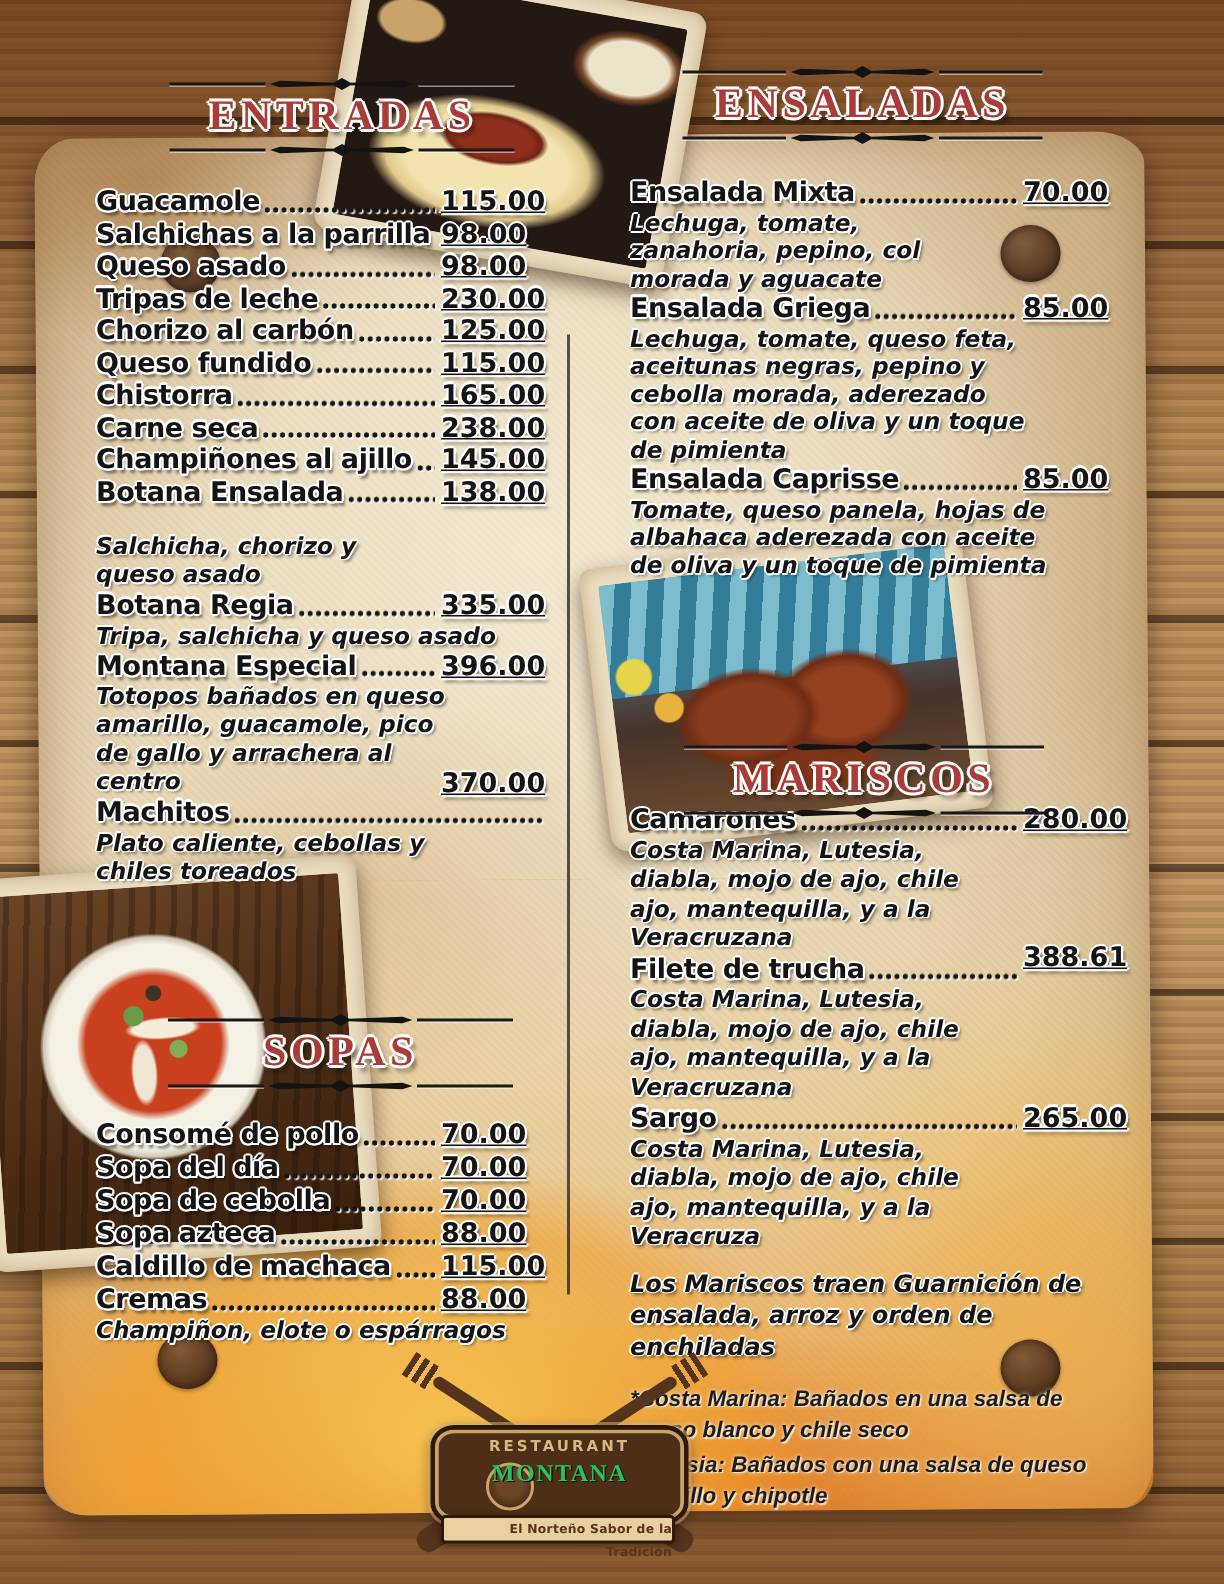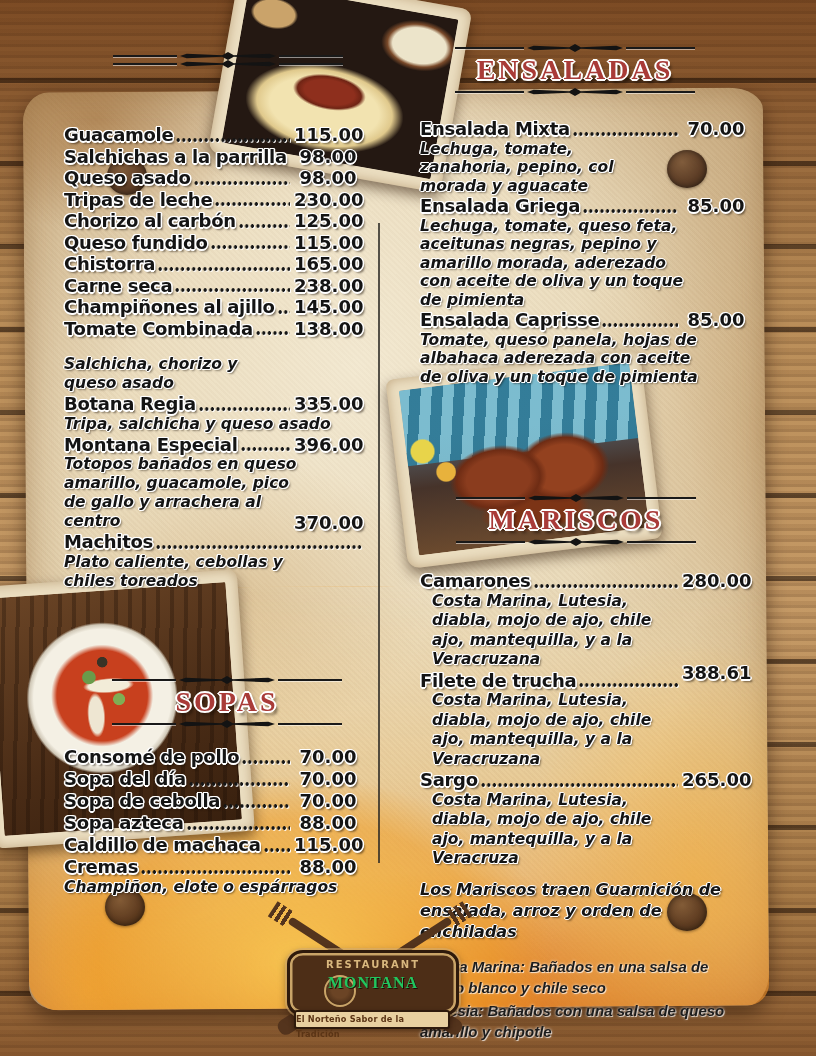--- a/index.html
+++ b/index.html
@@ -79,30 +79,30 @@
     clip-path:polygon(0 50%,7% 22%,44% 40%,50% 0,56% 40%,93% 22%,100% 50%,93% 78%,56% 60%,50% 100%,44% 60%,7% 78%);}
   
   .col{position:absolute;z-index:3;color:#141414;}
   .r{display:flex;align-items:baseline;height:21.5px;position:relative;}
   .nm{font-weight:bold;font-size:18px;letter-spacing:-.3px;white-space:nowrap;
     text-shadow:-1.5px 0 0 #fff,1.5px 0 0 #fff,0 -1.5px 0 #fff,0 1.5px 0 #fff,-1px -1px 0 #fff,1px 1px 0 #fff,-1px 1px 0 #fff,1px -1px 0 #fff,2px 3px 2px rgba(20,10,0,.5);}
   .lead{flex:1;align-self:flex-end;margin:0 4px 4px 3px;height:4px;
     background-image:radial-gradient(circle at 2.2px 2px, #151515 1.55px, rgba(0,0,0,0) 1.95px);
     background-size:5.6px 4px;background-repeat:repeat-x;
     filter:drop-shadow(1px 1px 0 rgba(255,255,255,.9));}
-  .pr{width:68px;text-align:center;font-weight:bold;font-size:18px;
-    text-shadow:-1.5px 0 0 #fff,1.5px 0 0 #fff,0 -1.5px 0 #fff,0 1.5px 0 #fff,-1px -1px 0 #fff,1px 1px 0 #fff,2px 3px 2px rgba(20,10,0,.5);}
+  .pr{width:68px;text-align:left;font-weight:bold;font-size:18px;
+    text-shadow:-1.5px 0 0 #fff,1.5px 0 0 #fff,0 -1.5px 0 #fff,0 1.5px 0 #fff,-1px -1px 0 #fff,1px 1px 0 #fff,2px 3px 2px rgba(20,10,0,.5);text-decoration:underline;}
   .d{font-weight:bold;font-style:italic;font-size:15.5px;line-height:19px;
     text-shadow:-1.2px 0 0 #fff,1.2px 0 0 #fff,0 -1.2px 0 #fff,0 1.2px 0 #fff,1px 1px 0 #fff,-1px -1px 0 #fff,2px 2px 2px rgba(20,10,0,.45);}
   .raise .pr{position:absolute;right:0;top:-19px;}
   .raise .lead{margin-right:0;}
   .hraise .pr{position:relative;top:-8px;}
   .sopas-col .r{height:22px;}
   .ens-col .d{line-height:18.5px;}
-  .mar-col .d{line-height:19.5px;margin-left:12px;}
+  .mar-col .d{line-height:19.5px;}
   .guarn{margin-top:10px;font-weight:bold;font-style:italic;font-size:16px;line-height:21px;
     text-shadow:-1.2px 0 0 #fff,1.2px 0 0 #fff,0 -1.2px 0 #fff,0 1.2px 0 #fff,2px 2px 2px rgba(20,10,0,.45);}
   .notes{margin-top:14px;font-family:"Liberation Sans",sans-serif;font-style:italic;font-weight:600;
     font-size:15px;line-height:21.5px;color:#1d1d1d;
     text-shadow:0 0 3px rgba(255,255,255,.85),1px 1px 0 rgba(255,255,255,.6);}
   .note-line{margin-bottom:1px;}
   .vrule{position:absolute;left:378px;top:223px;width:2px;height:640px;background:rgba(45,42,38,.8);z-index:2;}
   
   .logo{position:absolute;left:272px;top:906px;width:196px;height:150px;z-index:5;}
   .fork{position:absolute;top:62px;left:2px;width:192px;height:8px;background:#54341d;border-radius:4px;}
@@ -114,21 +114,21 @@
   .badge{position:absolute;left:15px;top:44px;width:166px;height:60px;background:#4d2e17;
     border-radius:16px/14px;border:3px solid #2e1a0c;text-align:center;
     box-shadow:0 0 0 2px rgba(215,175,115,.55), inset 0 0 0 2.5px #c9a468, 0 3px 8px rgba(30,12,0,.5);}
   .badge-rest{font-size:10px;font-weight:bold;letter-spacing:2px;color:#d9b77e;margin-top:6px;}
   .badge-name{position:relative;font-family:"Liberation Serif",serif;font-weight:bold;font-size:16px;
     letter-spacing:1px;color:#22c55e;line-height:26px;text-shadow:1px 1px 0 #1d0f05;}
   .emblem{position:absolute;left:34px;top:22px;width:28px;height:28px;border-radius:50%;
     border:2px solid #c9a468;background:radial-gradient(circle at 50% 45%, #6b4425 0 40%, #3a2210 90%);}
   .banner{position:absolute;left:22px;top:104px;width:152px;height:15px;background:#e8d0a0;
     border:2px solid #2e1a0c;border-radius:3px;font-size:8.2px;font-weight:bold;color:#5a3415;
-    line-height:15px;text-align:left;letter-spacing:.2px;box-shadow:0 2px 5px rgba(30,12,0,.5);}
+    line-height:15px;text-align:right;letter-spacing:.2px;box-shadow:0 2px 5px rgba(30,12,0,.5);}
 </style>
 </head>
 <body>
 
 <div class="page">
 
   <div class="parchment">
     <div class="flames"></div>
   </div>
 
@@ -146,20 +146,21 @@
       <div class="ph"></div>
     </div>
   <div class="polaroid photo-sopa">
       <div class="ph"></div>
     </div>
 
   <div class="sec" style="left:113px;top:52px;width:230px;">
     <div class="orn">
         <span class="spike"></span>
       </div>
+    <div class="sec-title">ENTRADAS</div>
     <div class="orn">
         <span class="spike"></span>
       </div>
   </div>
   <div class="sec" style="left:455px;top:44px;width:240px;">
     <div class="orn">
         <span class="spike"></span>
       </div>
     <div class="sec-title">ENSALADAS</div>
     <div class="orn">
@@ -225,21 +226,21 @@
         <span class="nm">Carne seca</span>
         <span class="lead"></span>
         <span class="pr">238.00</span>
       </div>
     <div class="r">
         <span class="nm">Champiñones al ajillo</span>
         <span class="lead"></span>
         <span class="pr">145.00</span>
       </div>
     <div class="r">
-        <span class="nm">Tomate Combinada</span>
+        <span class="nm">Botana Ensalada</span>
         <span class="lead"></span>
         <span class="pr">138.00</span>
       </div>
     <div class="d" style="width:225px;margin-top:16px;">Salchicha, chorizo y queso asado</div>
     <div class="r">
         <span class="nm">Botana Regia</span>
         <span class="lead"></span>
         <span class="pr">335.00</span>
       </div>
     <div class="d" style="width:290px;">Tripa, salchicha y queso asado</div>
@@ -296,30 +297,30 @@
         <span class="nm">Ensalada Mixta</span>
         <span class="lead"></span>
         <span class="pr">70.00</span>
       </div>
     <div class="d" style="width:250px;">Lechuga, tomate, zanahoria, pepino, col morada y aguacate</div>
     <div class="r">
         <span class="nm">Ensalada Griega</span>
         <span class="lead"></span>
         <span class="pr">85.00</span>
       </div>
-    <div class="d" style="width:270px;">Lechuga, tomate, queso feta, aceitunas negras, pepino y amarillo morada, aderezado con aceite de oliva y un toque de pimienta</div>
+    <div class="d" style="width:270px;">Lechuga, tomate, queso feta, aceitunas negras, pepino y cebolla morada, aderezado con aceite de oliva y un toque de pimienta</div>
     <div class="r">
         <span class="nm">Ensalada Caprisse</span>
         <span class="lead"></span>
         <span class="pr">85.00</span>
       </div>
     <div class="d" style="width:280px;">Tomate, queso panela, hojas de albahaca aderezada con aceite de oliva y un toque de pimienta</div>
   </div>
 
-  <div class="col mar-col" style="left:420px;top:570px;width:330px;">
+  <div class="col mar-col" style="left:420px;top:536px;width:330px;">
     <div class="r">
         <span class="nm">Camarones</span>
         <span class="lead"></span>
         <span class="pr">280.00</span>
       </div>
     <div class="d" style="width:250px;">Costa Marina, Lutesia, diabla, mojo de ajo, chile ajo, mantequilla, y a la Veracruzana</div>
     <div class="r hraise">
         <span class="nm">Filete de trucha</span>
         <span class="lead"></span>
         <span class="pr">388.61</span>

